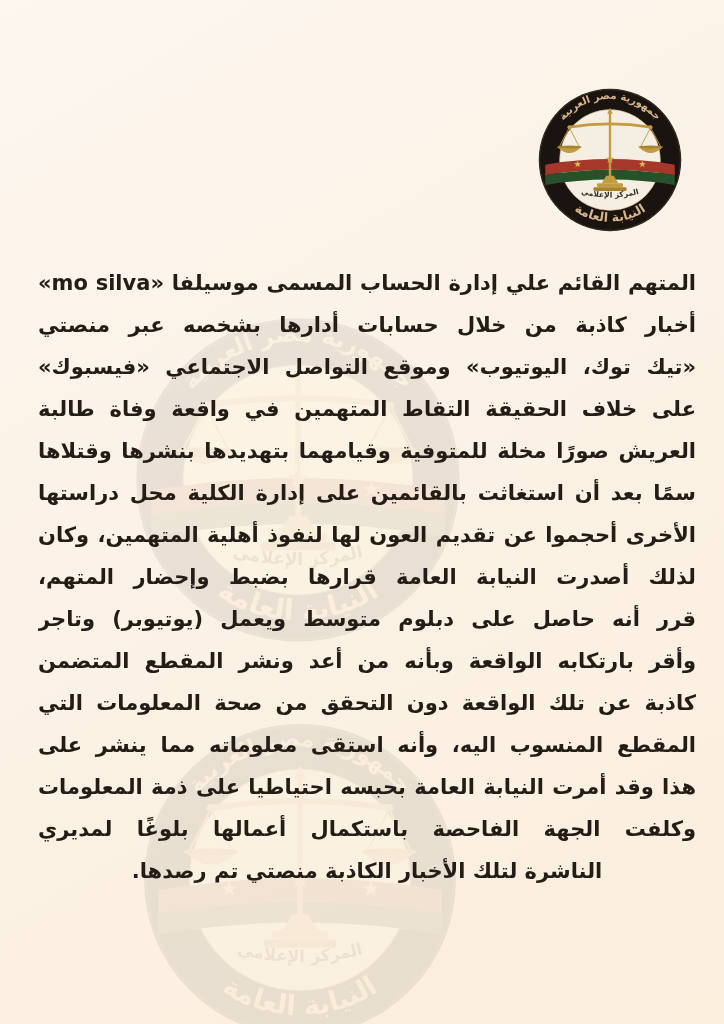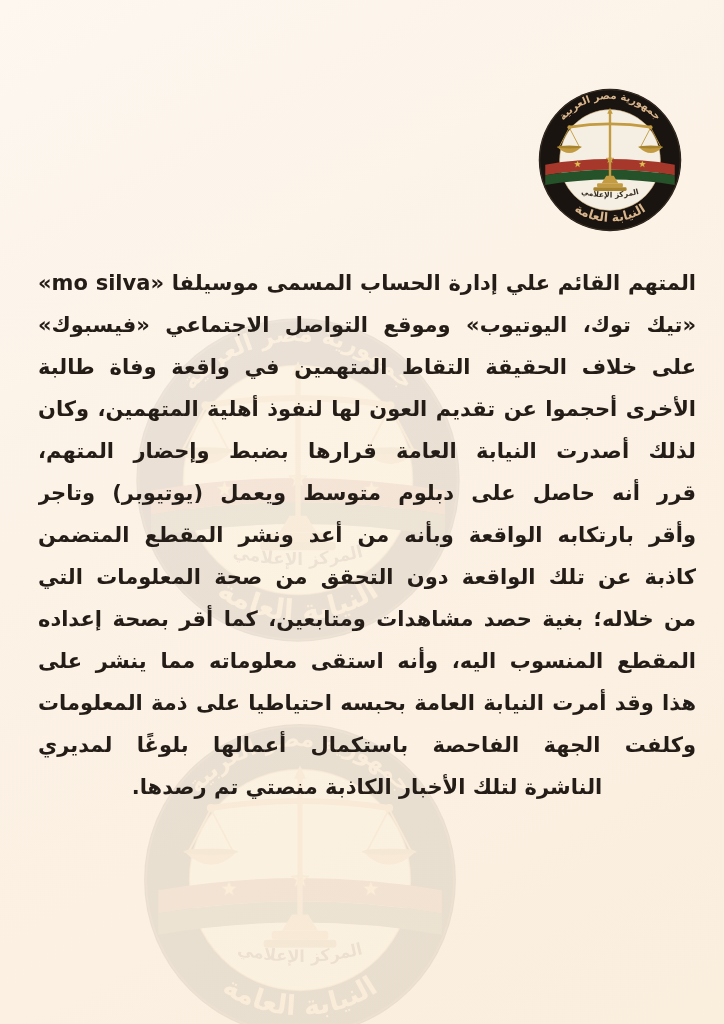--- a/index.html
+++ b/index.html
@@ -93,27 +93,29 @@
   <svg class="watermark" style="left:138px;top:718px;width:324px;height:324px" viewBox="0 0 160 160">
     <use href="#emblem-sym" width="160" height="160"></use>
   </svg>
 
   <svg class="emblem" viewBox="0 0 160 160">
     <use href="#emblem-sym" width="160" height="160"></use>
   </svg>
 
   <div class="textblock">
     <div class="line">المتهم القائم علي إدارة الحساب المسمى موسيلفا «mo silva» بإذاعة</div>
+    <div class="line">أخبار كاذبة من خلال حسابات أدارها بشخصه عبر منصتي</div>
     <div class="line">«تيك توك، اليوتيوب» وموقع التواصل الاجتماعي «فيسبوك» تضمنت</div>
     <div class="line">على خلاف الحقيقة التقاط المتهمين في واقعة وفاة طالبة جامعة</div>
+    <div class="line">العريش صورًا مخلة للمتوفية وقيامهما بتهديدها بنشرها وقتلاها</div>
+    <div class="line">سمًا بعد أن استغاثت بالقائمين على إدارة الكلية محل دراستها</div>
     <div class="line">الأخرى أحجموا عن تقديم العون لها لنفوذ أهلية المتهمين، وكان</div>
     <div class="line">لذلك أصدرت النيابة العامة قرارها بضبط وإحضار المتهم، وباستجوابه</div>
     <div class="line">قرر أنه حاصل على دبلوم متوسط ويعمل (يوتيوبر) وتاجر ملابس،</div>
     <div class="line">وأقر بارتكابه الواقعة وبأنه من أعد ونشر المقطع المتضمن أخبارًا</div>
     <div class="line">كاذبة عن تلك الواقعة دون التحقق من صحة المعلومات التي أذاعها</div>
-    <div class="line">من خلاله؛ بغية حصد مشاهدات ومتابعين، كما أقر بصحة إعداده</div>
     <div class="line">المقطع المنسوب اليه، وأنه استقى معلوماته مما ينشر على المواقع الأخرى.</div>
     <div class="line">هذا وقد أمرت النيابة العامة بحبسه احتياطيا على ذمة المعلومات</div>
     <div class="line">وكلفت الجهة الفاحصة باستكمال أعمالها بلوغًا لمديري الحسابات</div>
     <div class="line center">الناشرة لتلك الأخبار الكاذبة منصتي تم رصدها.</div>
   </div>
 
 </div>
 
 </body></html>

